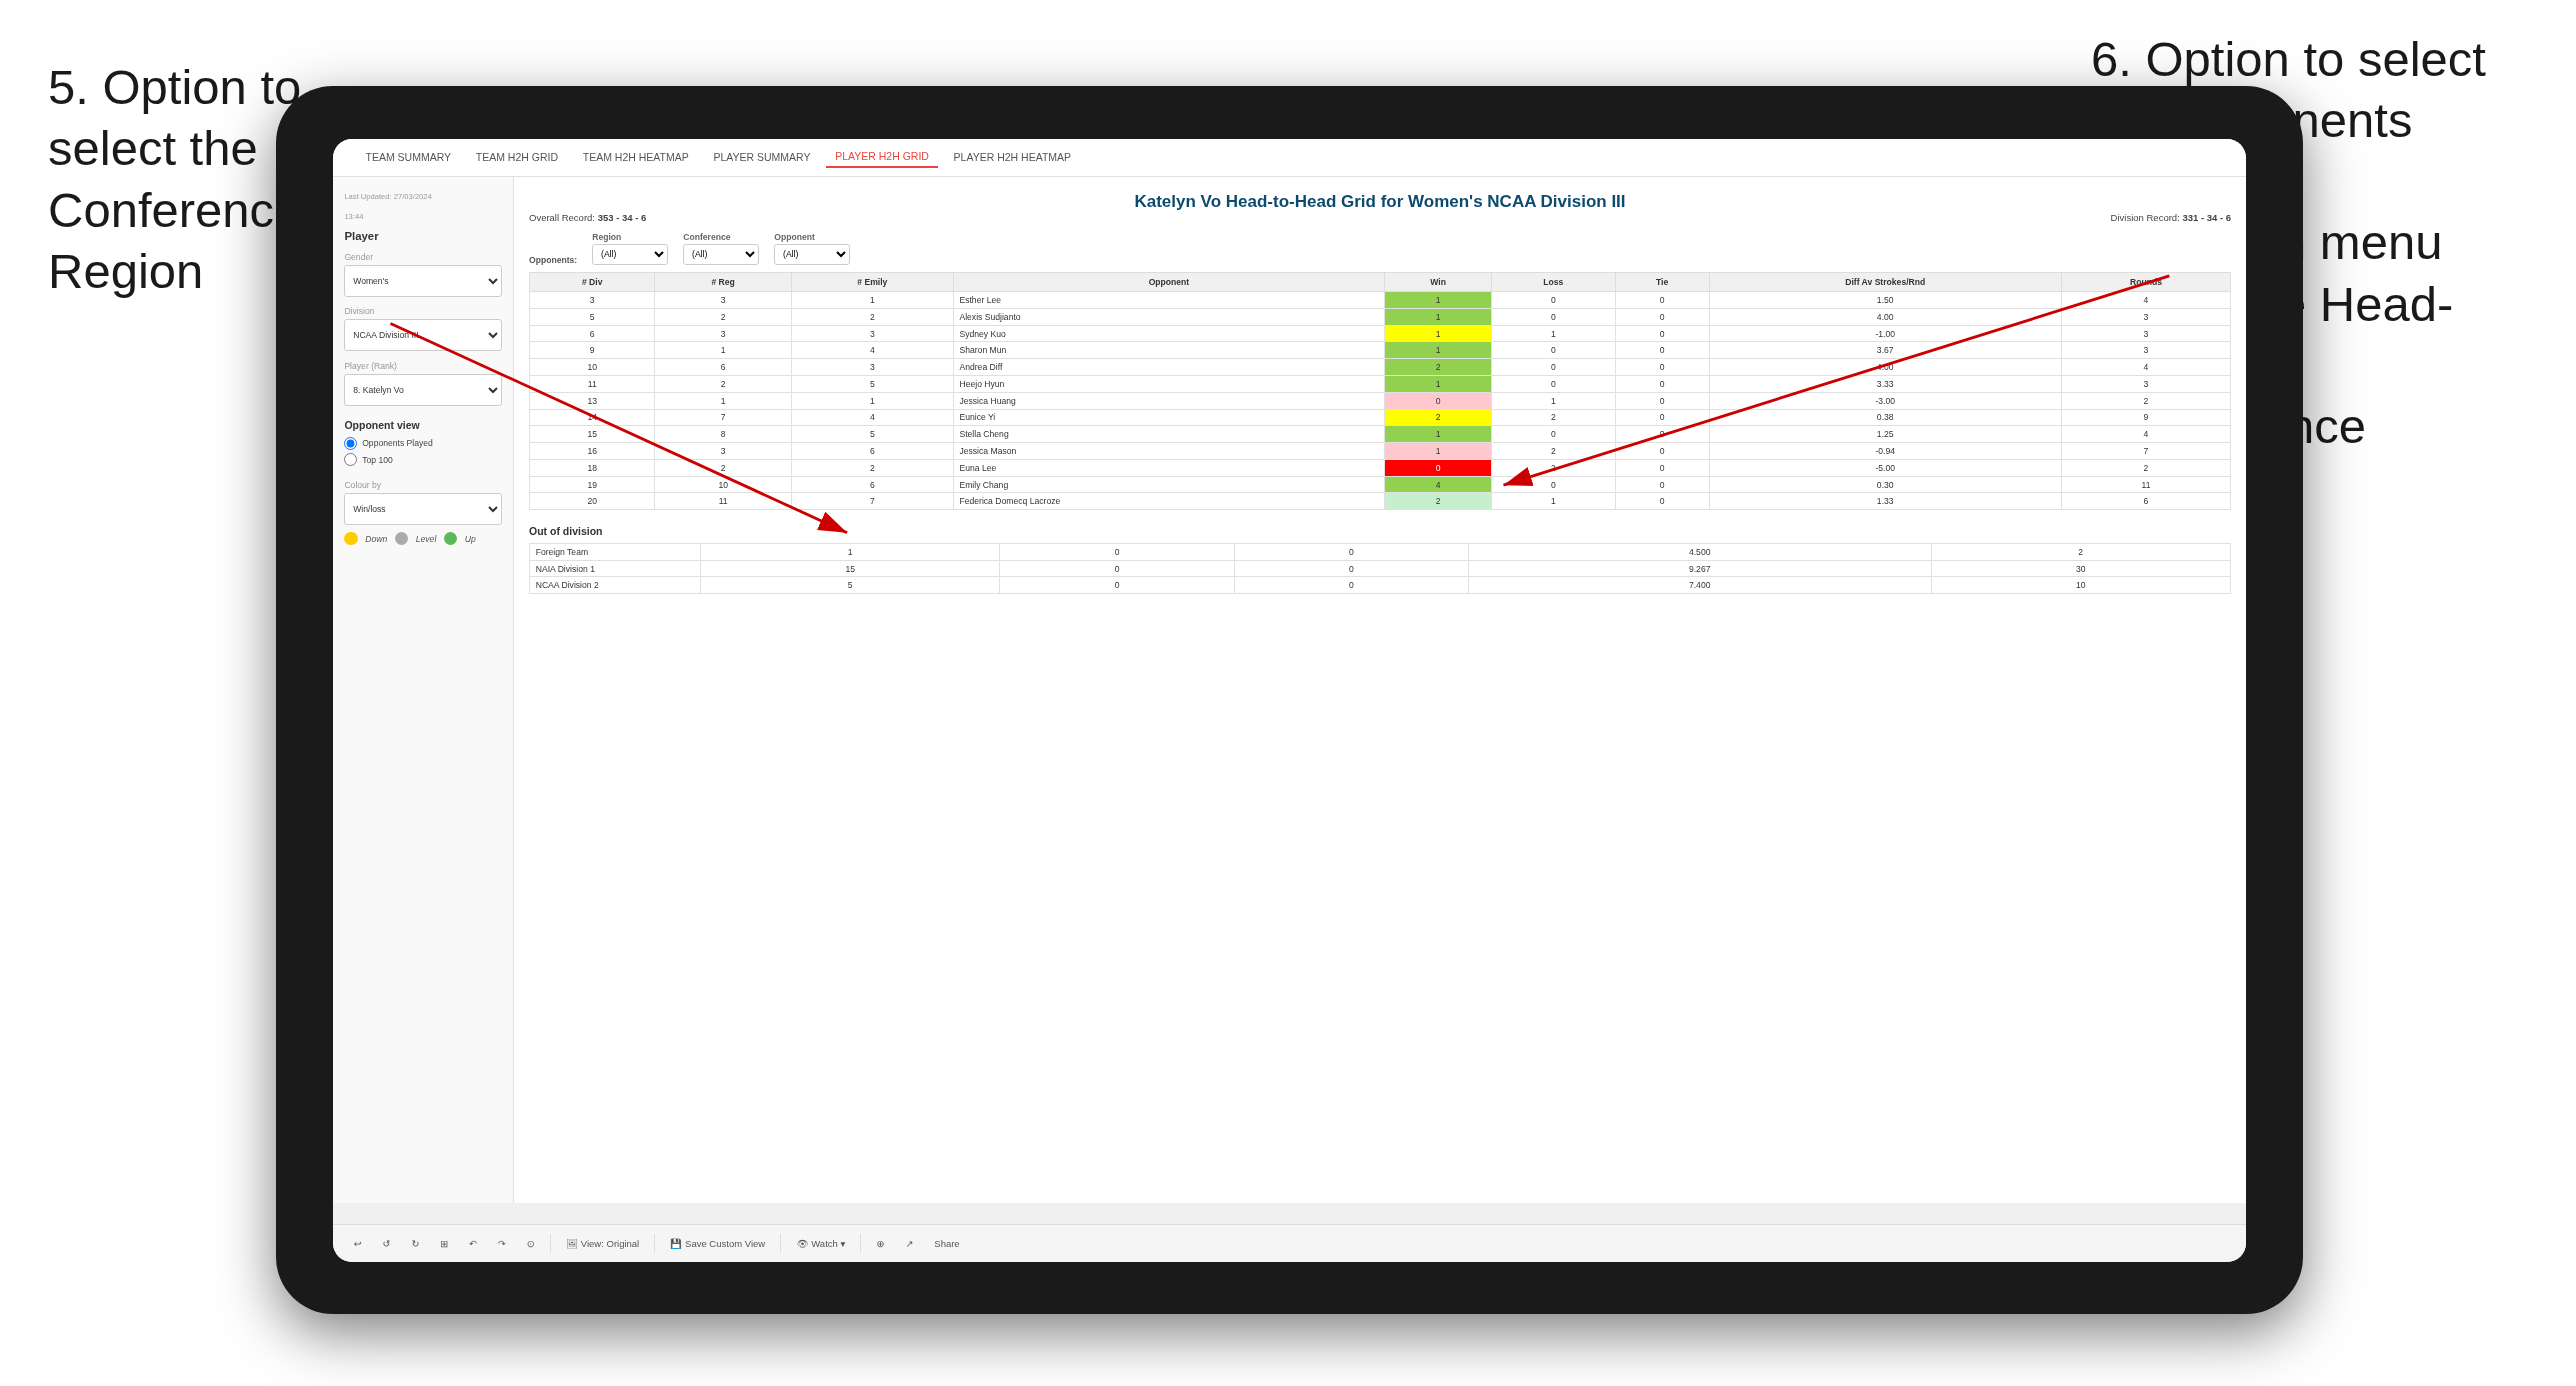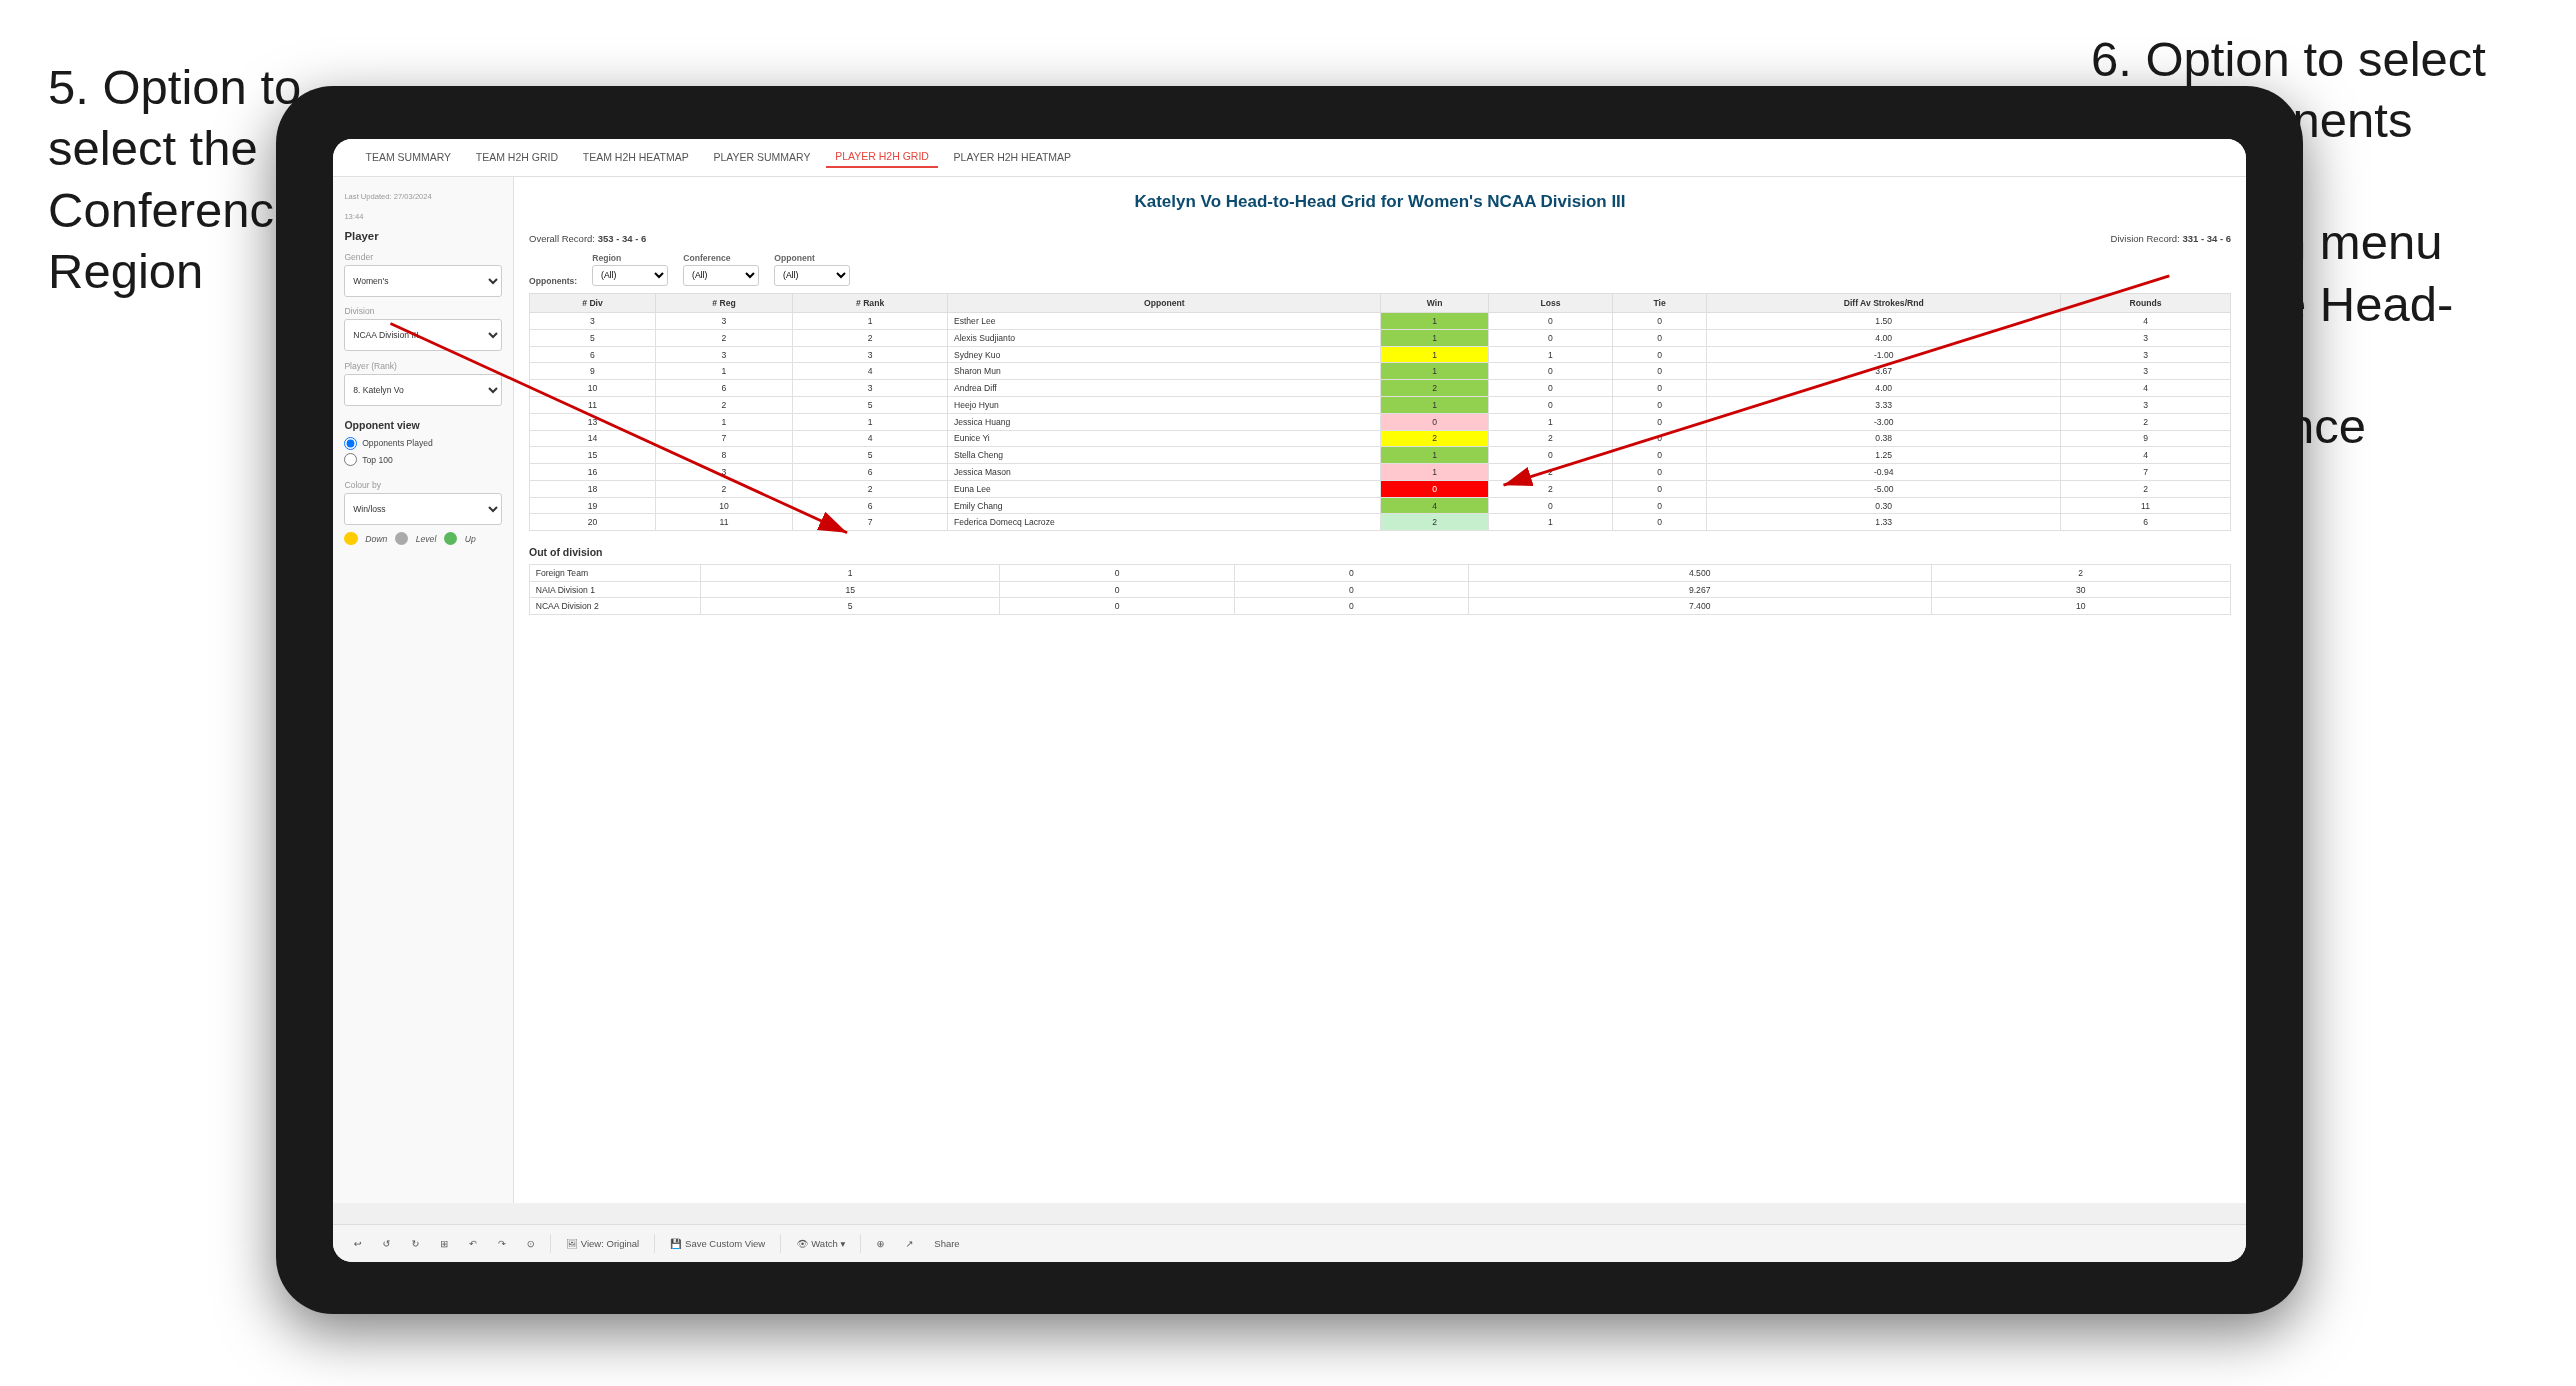--- a/index.html
+++ b/index.html
@@ -247,21 +247,21 @@
       font-size: 17px;
       font-weight: 700;
       color: #0c4a6e;
     }
 
     .grid-records {
       display: flex;
       justify-content: space-between;
       font-size: 9.5px;
       color: #444;
-      margin-top: 21px;
+      margin-top: 0;
     }
 
     .filter-group {
       display: flex;
       flex-direction: column;
       gap: 1.9px;
     }
 
     .filter-label {
       font-size: 8.6px;
@@ -481,21 +481,21 @@
               </select>
             </div>
           </div>
         </div>
 
         <table class="data-table">
           <thead>
             <tr>
               <th># Div</th>
               <th># Reg</th>
-              <th># Rank</th>
+              <th># Emily</th>
               <th>Opponent</th>
               <th>Win</th>
               <th>Loss</th>
               <th>Tie</th>
               <th>Diff Av Strokes/Rnd</th>
               <th>Rounds</th>
             </tr>
           </thead>
           <tbody id="main-table-body">
           <tr>

